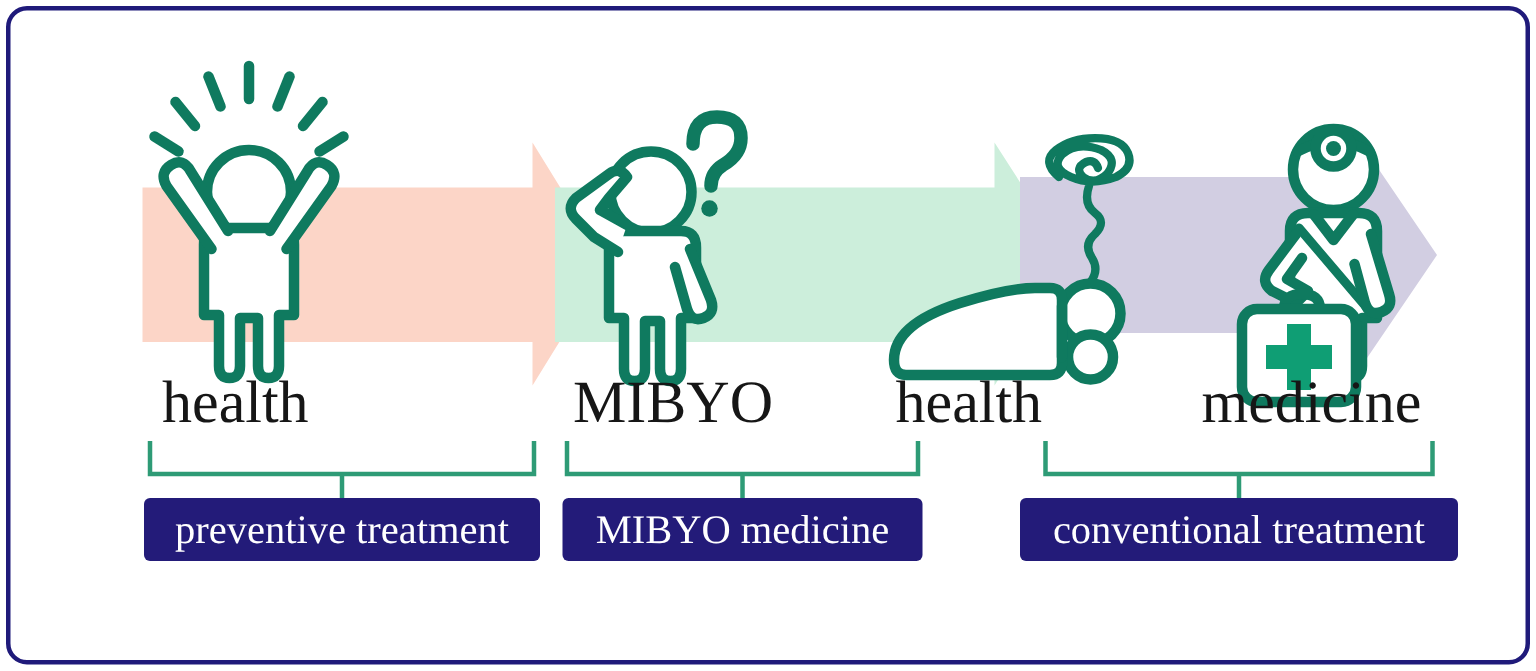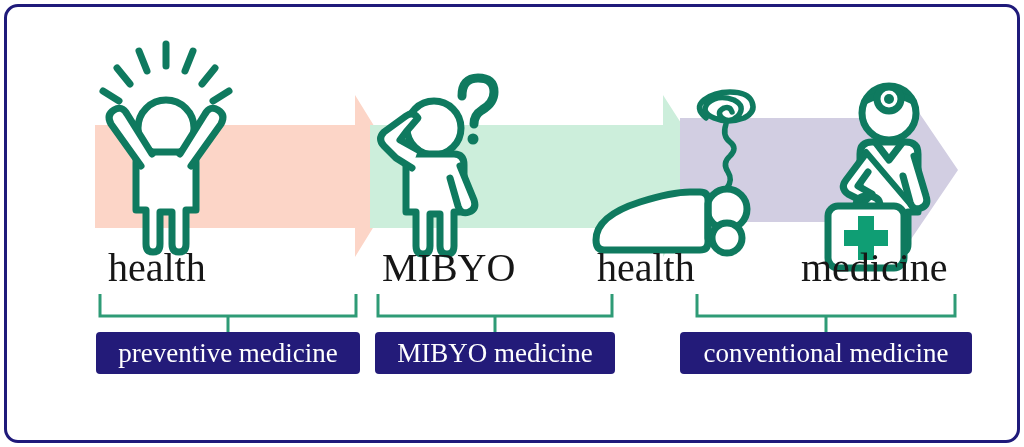--- a/index.html
+++ b/index.html
@@ -173,18 +173,18 @@
   <div class="stage-label" style="left:801px; top:248px;">medicine</div>
 
   <svg class="layer" viewBox="0 0 1024 447" width="1024" height="447">
     <g fill="none" stroke="#2e9b76" stroke-width="3">
       <path d="M100 294 L100 316 L356 316 L356 294 M228 316 L228 332"></path>
       <path d="M378 294 L378 316 L612 316 L612 294 M495 316 L495 332"></path>
       <path d="M697 294 L697 316 L955 316 L955 294 M826 316 L826 332"></path>
     </g>
   </svg>
 
-  <div class="chip" style="left:96px; top:332px; width:264px; height:42px;">preventive medicine</div>
+  <div class="chip" style="left:96px; top:332px; width:264px; height:42px;">preventive treatment</div>
   <div class="chip" style="left:375px; top:332px; width:240px; height:42px;text-align:right;">MIBYO medicine</div>
-  <div class="chip" style="left:680px; top:332px; width:292px; height:42px;">conventional medicine</div>
+  <div class="chip" style="left:680px; top:332px; width:292px; height:42px;">conventional treatment</div>
 
   <div id="frame"></div>
 </div>
 
 </body></html>

